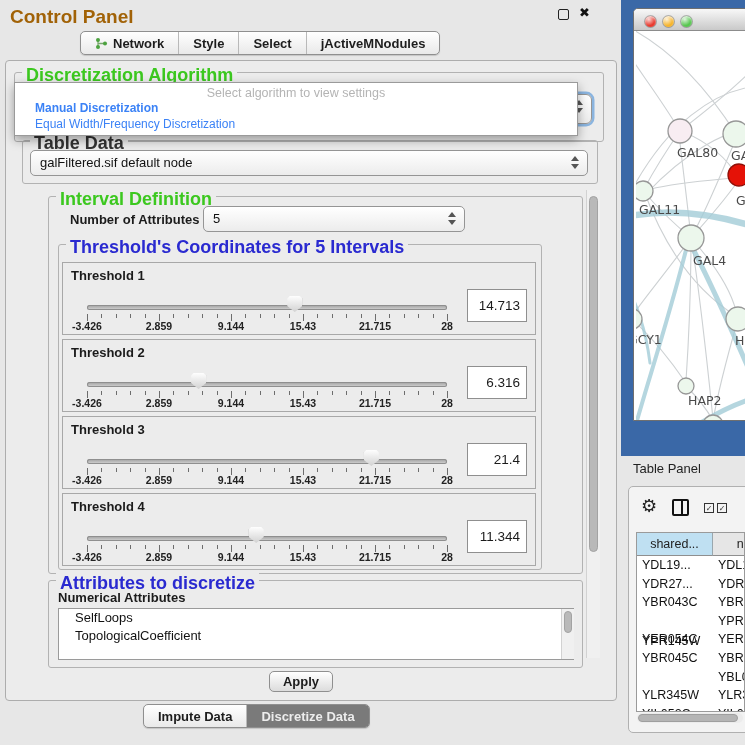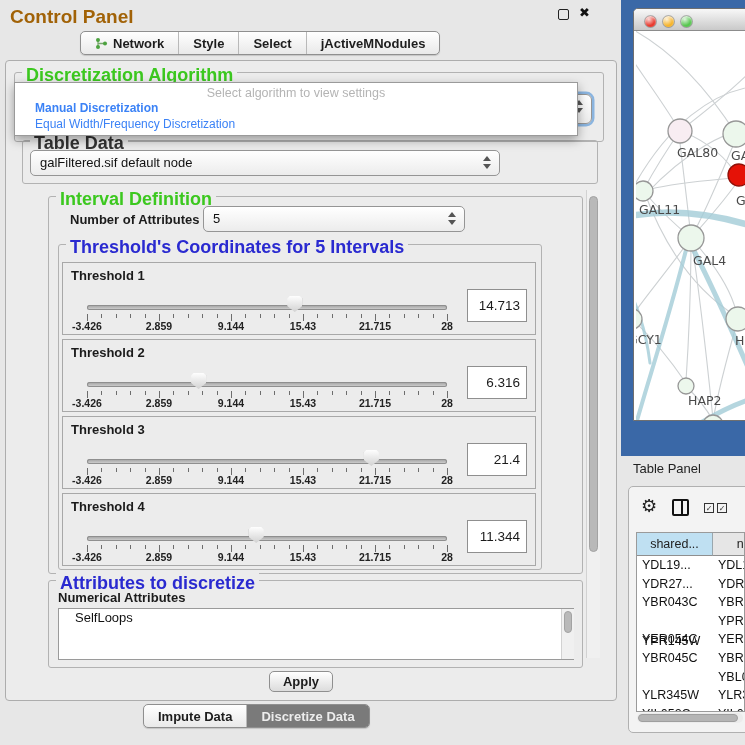--- a/index.html
+++ b/index.html
@@ -158,21 +158,21 @@
 
   <div class="abs" id="popup">
     <div class="ph">Select algorithm to view settings</div>
     <div class="opt bold">Manual Discretization</div>
     <div class="opt">Equal Width/Frequency Discretization</div>
   </div>
 
   <div class="group" style="left:22px;top:140px;width:576px;height:44px;">
     <span class="legend plain">Table Data</span>
   </div>
-  <div class="abs combo" style="left:30px;top:150px;width:470px;">
+  <div class="abs combo" style="left:30px;top:150px;width:558px;">
     <span>galFiltered.sif default node</span>
     <span class="stepper">
         <i class="up"></i>
         <i class="dn"></i>
       </span>
   </div>
 
   <div class="abs vtrack" style="left:586px;top:190px;width:14px;height:468px;">
     <div class="vthumb" style="left:2px;top:6px;width:9px;height:356px;"></div>
   </div>
@@ -346,20 +346,21 @@
         <div class="valuebox">11.344</div>
       </div>
     </div>
 
   <div class="group" style="left:48px;top:580px;width:535px;height:88px;">
     <span class="legend blue">Attributes to discretize</span>
   </div>
   <div class="abs" style="left:58px;top:590px;font-size:13px;font-weight:bold;">Numerical Attributes</div>
   <div class="abs" id="attr-list">
       <div class="item">SelfLoops</div>
+      <div class="item">TopologicalCoefficient</div>
     </div>
   <div class="abs vtrack" style="left:561px;top:609px;width:13px;height:50px;">
     <div class="vthumb" style="left:2px;top:2px;width:8px;height:22px;"></div>
   </div>
 
   <div class="abs" id="apply-btn">Apply</div>
 
   <div class="abs seg" id="bottom-tabs">
       <div class="tab">
         <span>Impute Data</span>

